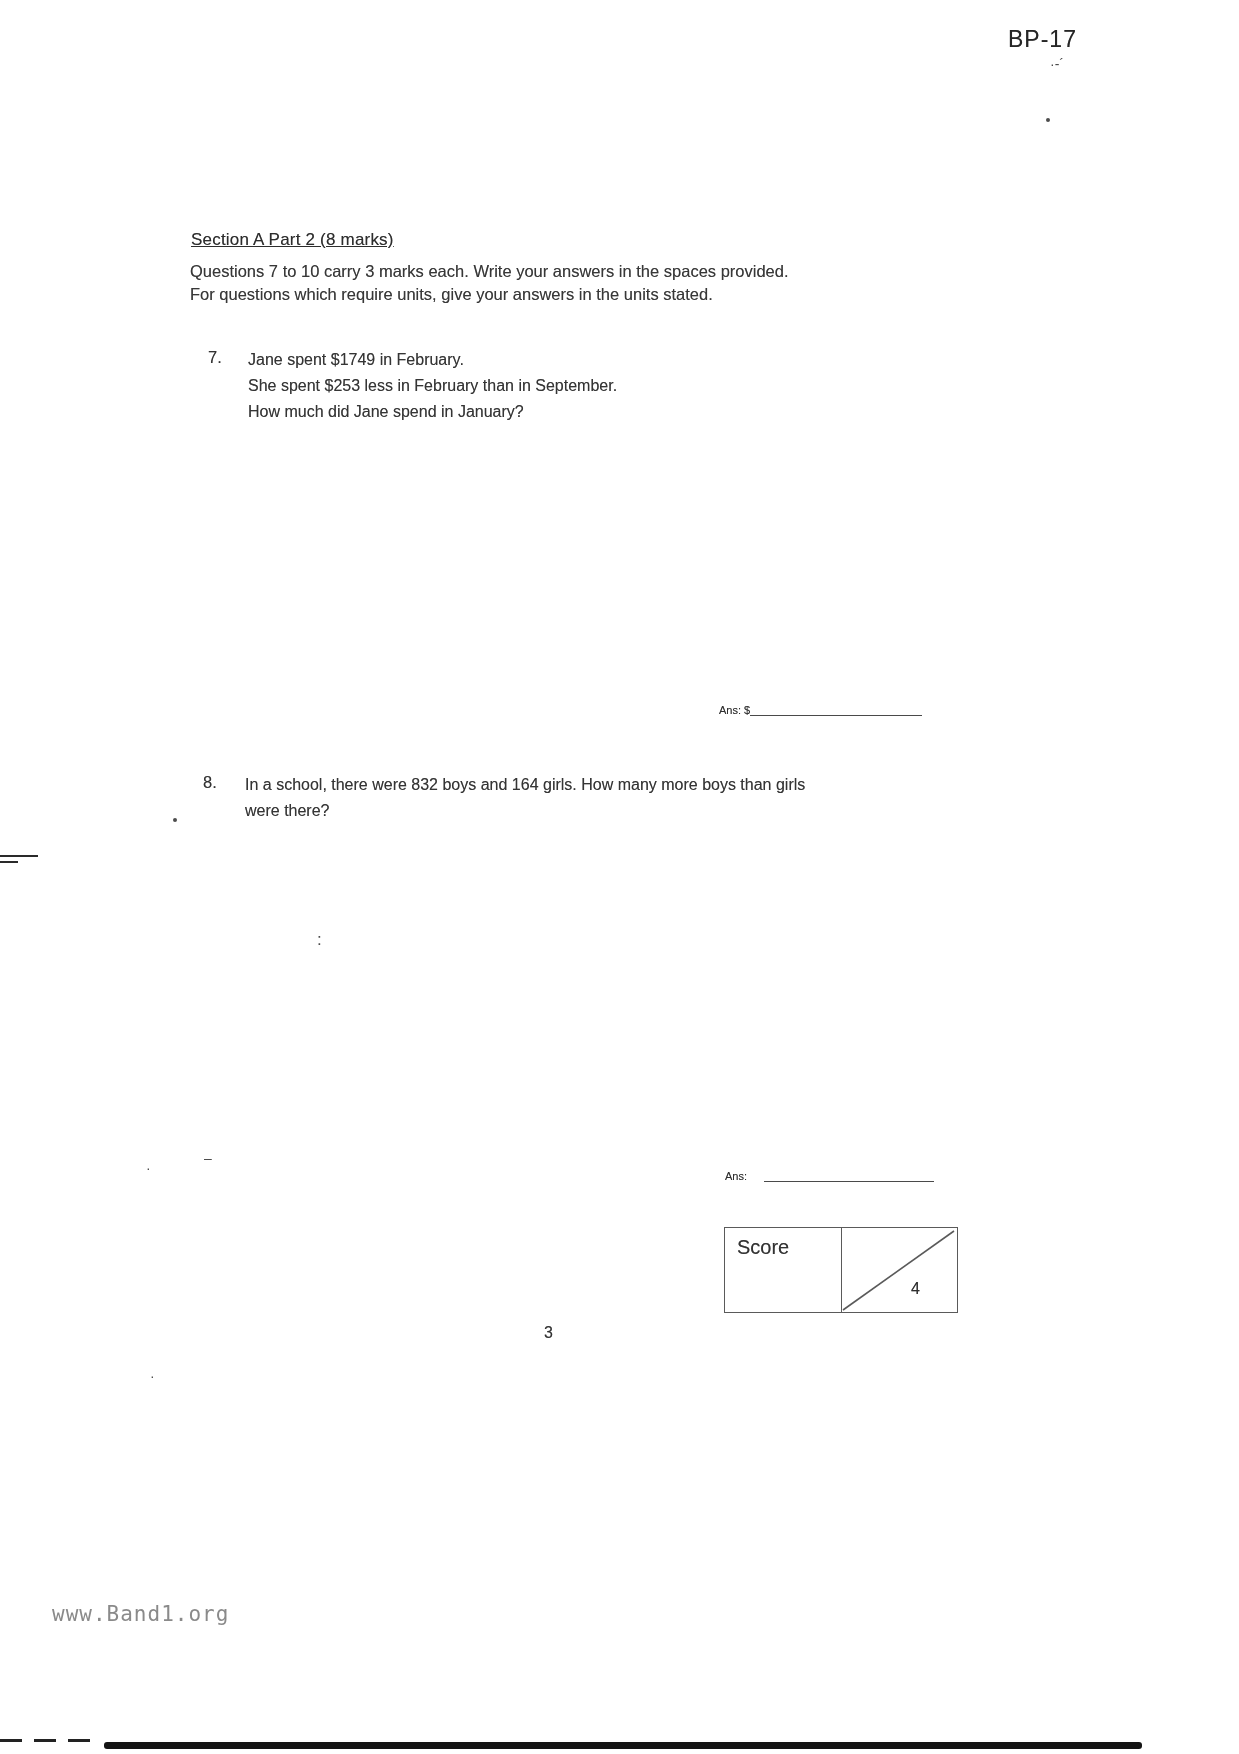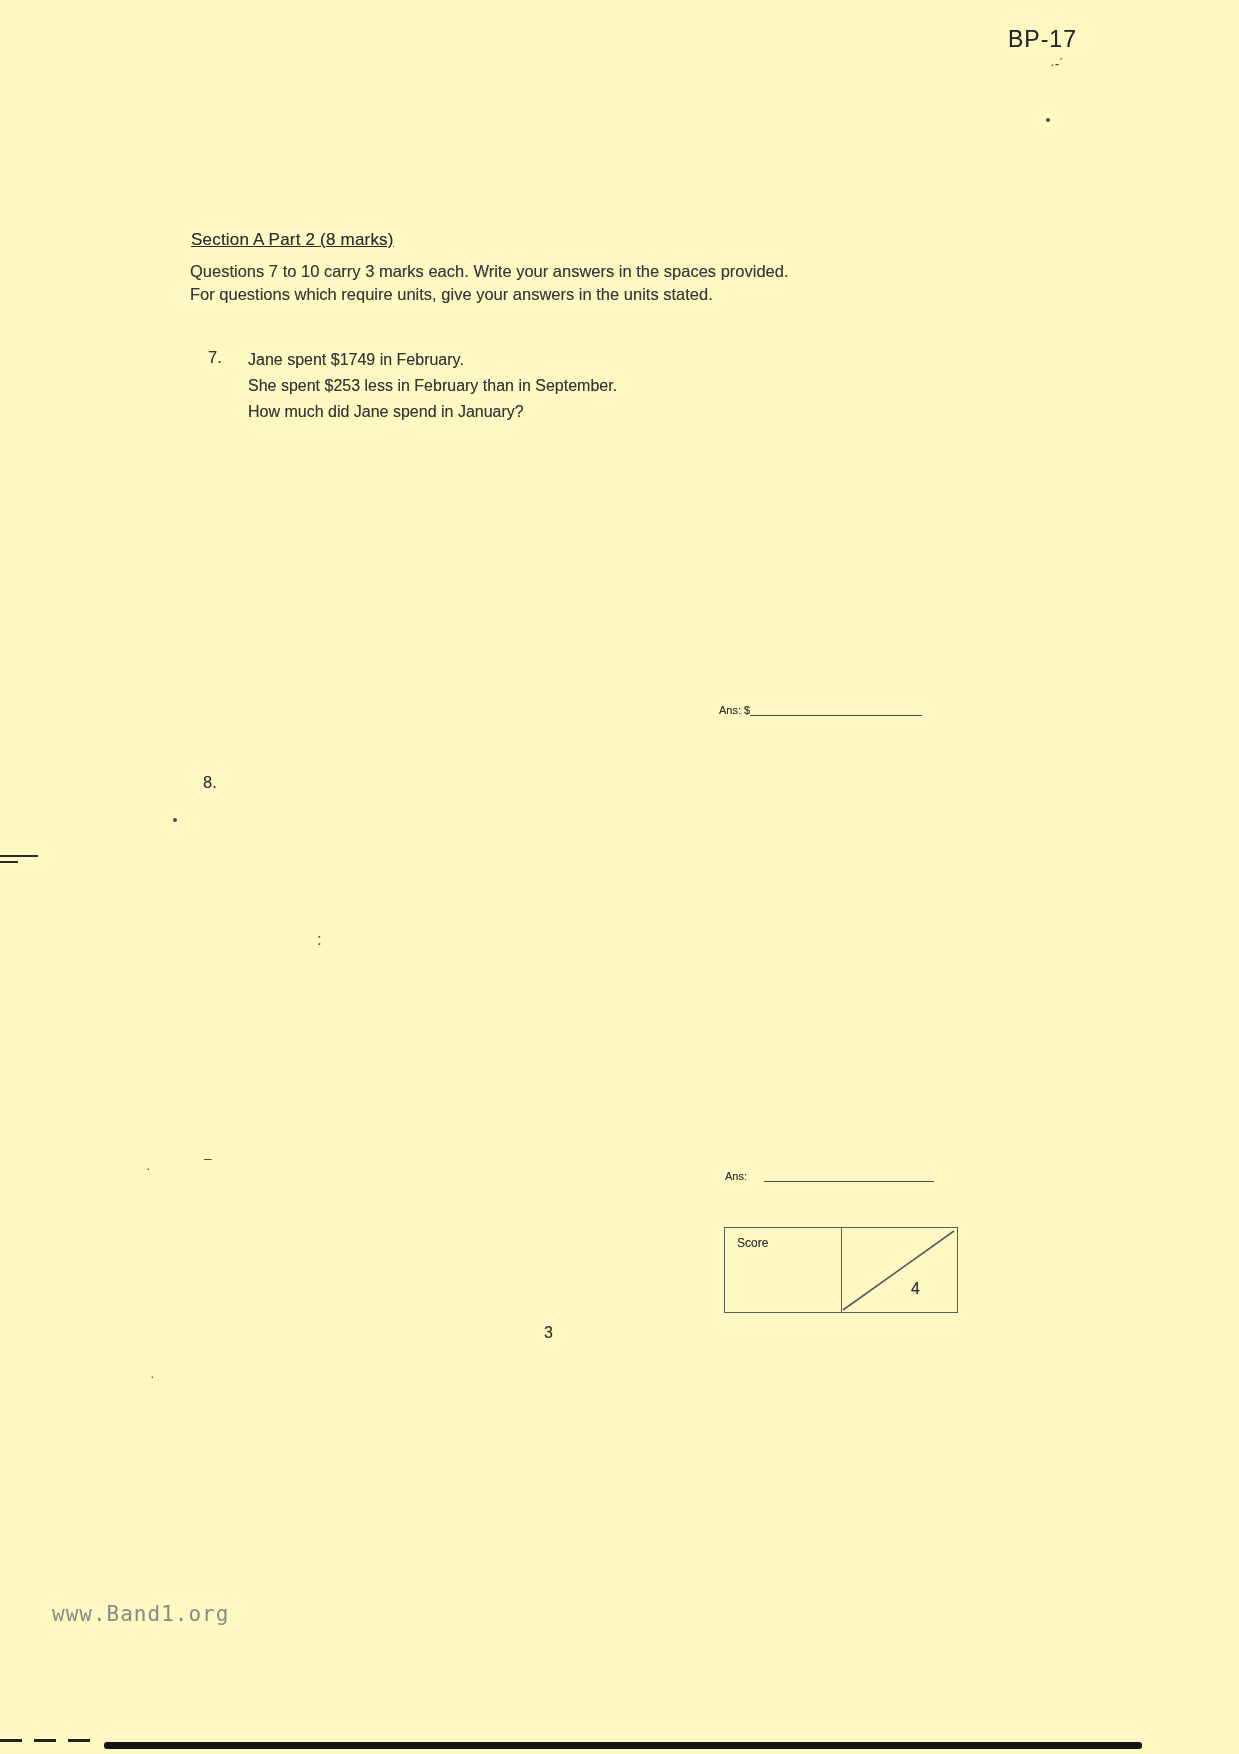--- a/index.html
+++ b/index.html
@@ -1,21 +1,21 @@
 <!DOCTYPE html>
 <html><head>
 <meta charset="utf-8">
 <style>
   html, body { margin: 0; padding: 0; background: #e8e8e8; }
   .page {
     position: relative;
     width: 1239px;
     height: 1754px;
     margin: 0 auto;
-    background: #fef9c3;
+    background: #ffffff;
     overflow: hidden;
     font-family: "Liberation Sans", sans-serif;
     color: #333333;
   }
   .abs { position: absolute; }
   .scan-text { text-shadow: 0 0 0.5px rgba(70,70,70,0.55); }
 
   .doc-code {
     left: 1008px; top: 26px;
     font-size: 23px; letter-spacing: 1px; color: #262626;
@@ -43,21 +43,21 @@
     vertical-align: bottom;
   }
 
   .score-box {
     left: 724px; top: 1227px;
     width: 232px; height: 84px;
     border: 1.6px solid #5a5a5a;
   }
   .score-label {
     position: absolute; left: 12px; top: 8px;
-    font-size: 12px; color: #333;
+    font-size: 20px; color: #333;
   }
   .score-divider {
     position: absolute; left: 116px; top: 0;
     width: 0; height: 84px;
     border-left: 1.4px solid #5a5a5a;
   }
   .score-svg { position: absolute; left: 0; top: 0; }
   .score-value {
     position: absolute; left: 186px; top: 52px;
     font-size: 16px; color: #2e2e2e;
@@ -105,20 +105,24 @@
     <div>Jane spent $1749 in February.</div>
     <div>She spent $253 less in February than in September.</div>
     <div>How much did Jane spend in January?</div>
   </div>
 
   <div class="abs ans-row scan-text" style="left:719px; top:697px;">
     <span>Ans: $</span><span class="ans-line" style="width:172px;"></span>
   </div>
 
   <div class="abs q-number scan-text" style="left:203px; top:773px;">8.</div>
+  <div class="abs q-lines scan-text" style="left:245px; top:772px;">
+    <div>In a school, there were 832 boys and 164 girls. How many more boys than girls</div>
+    <div>were there?</div>
+  </div>
 
   <div class="abs mark" style="left:317px; top:930px; font-size:17px;">:</div>
   <div class="abs dot" style="left:173px; top:818px;"></div>
   <div class="abs mark" style="left:204px; top:1150px;">–</div>
   <div class="abs mark" style="left:146px; top:1160px;">·</div>
 
   <div class="abs ans-row scan-text" style="left:725px; top:1163px;">
     <span>Ans:</span>
     <span class="ans-line" style="width:170px; margin-left:14px;"></span>
   </div>

